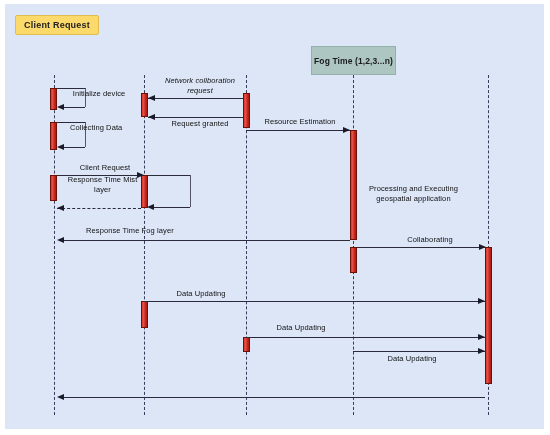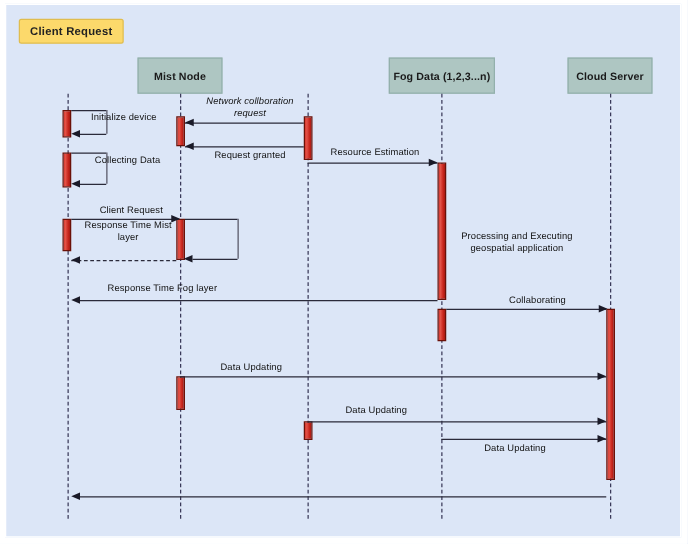--- a/index.html
+++ b/index.html
@@ -102,28 +102,22 @@
 </style>
 </head>
 <body>
 
 <div id="canvas">
 
   <div class="tag-box" style="left:10px; top:11px; width:82px; height:18px;">
     <span>Client Request</span>
   </div>
 
-  <div class="actor-box" style="left:105px; top:42px; width:68px; height:29px;">
-    <span>Mist Node</span>
-  </div>
   <div class="actor-box" style="left:306px; top:42px; width:85px; height:29px;">
-    <span>Fog Data (1,2,3...n)</span>
-  </div>
-  <div class="actor-box" style="left:449px; top:42px; width:68px; height:29px;">
-    <span>Cloud Server</span>
+    <span>Fog Time (1,2,3...n)</span>
   </div>
 
   <div class="lifeline" style="left:49px;  top:71px; height:340px;"></div>
   <div class="lifeline" style="left:139px; top:71px; height:340px;"></div>
   <div class="lifeline" style="left:241px; top:71px; height:340px;"></div>
   <div class="lifeline" style="left:348px; top:71px; height:340px;"></div>
   <div class="lifeline" style="left:483px; top:71px; height:340px;"></div>
 
   <div class="activation" style="left:45px; top:84px; height:22px;"></div>
   <div class="msg" style="left:52px; top:84px; width:28px;"></div>
@@ -141,21 +135,21 @@
 
   <div class="msg" style="left:143px; top:113px; width:95px;"></div>
   <div class="arrow-l" style="left:143px; top:109.5px;"></div>
   <div class="msg-label" style="left:152px; top:115px; width:86px;">Request granted</div>
 
   <div class="activation" style="left:45px; top:118px; height:28px;"></div>
   <div class="msg" style="left:52px; top:118px; width:28px;"></div>
   <div class="vline" style="left:80px; top:118px; height:25px;"></div>
   <div class="msg" style="left:59px; top:143px; width:21px;"></div>
   <div class="arrow-l" style="left:52px; top:139.5px;"></div>
-  <div class="msg-label" style="left:65px; top:119px; width:64px; text-align:center;">Collecting Data</div>
+  <div class="msg-label" style="left:65px; top:119px; width:64px; text-align:left;">Collecting Data</div>
 
   <div class="activation" style="left:345px; top:126px; height:110px;"></div>
   <div class="msg" style="left:241px; top:126px; width:104px;"></div>
   <div class="arrow-r" style="left:338px; top:122.5px;"></div>
   <div class="msg-label" style="left:249px; top:113px; width:92px;">Resource Estimation</div>
 
   <div class="msg-label" style="left:356px; top:180px; width:105px; text-align:center;">Processing and Executing
 geospatial application</div>
 
   <div class="activation" style="left:45px; top:171px; height:26px;"></div>

